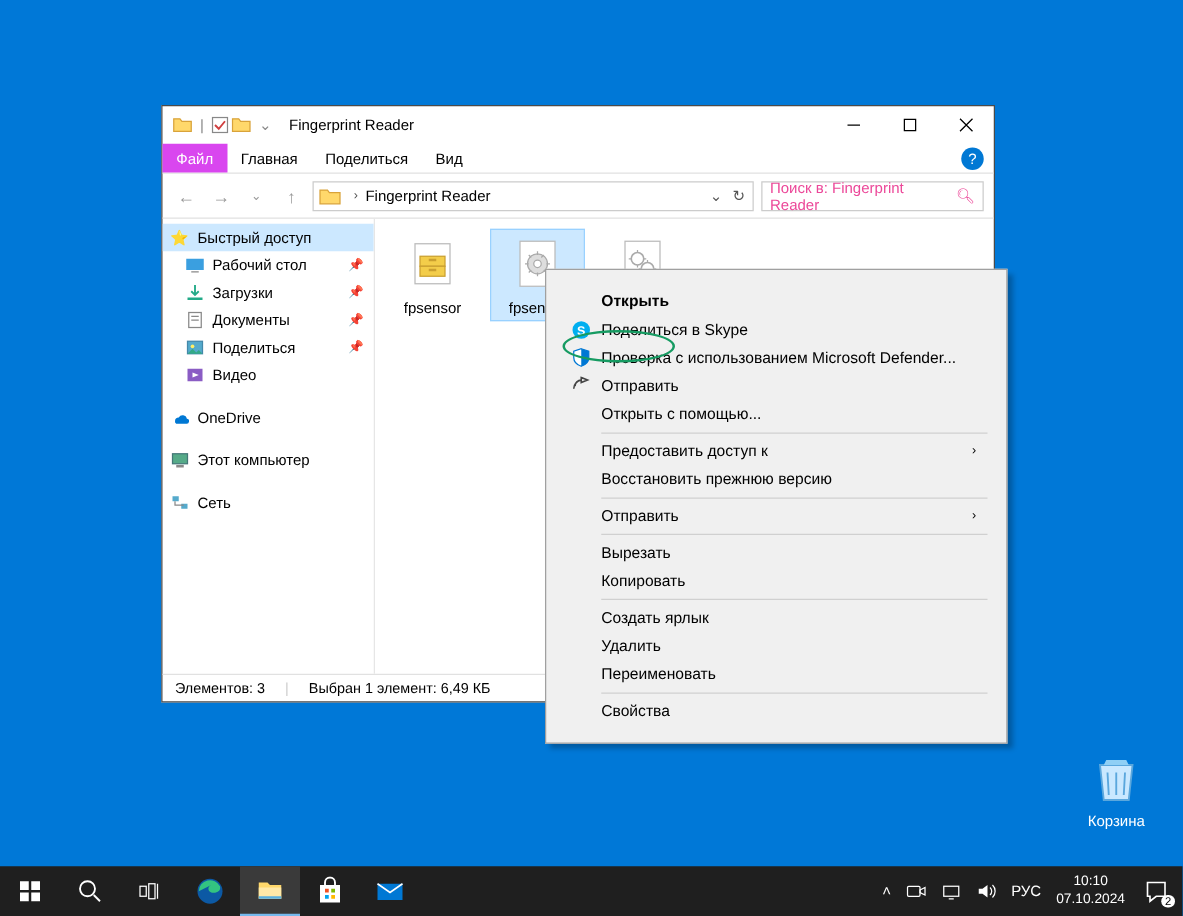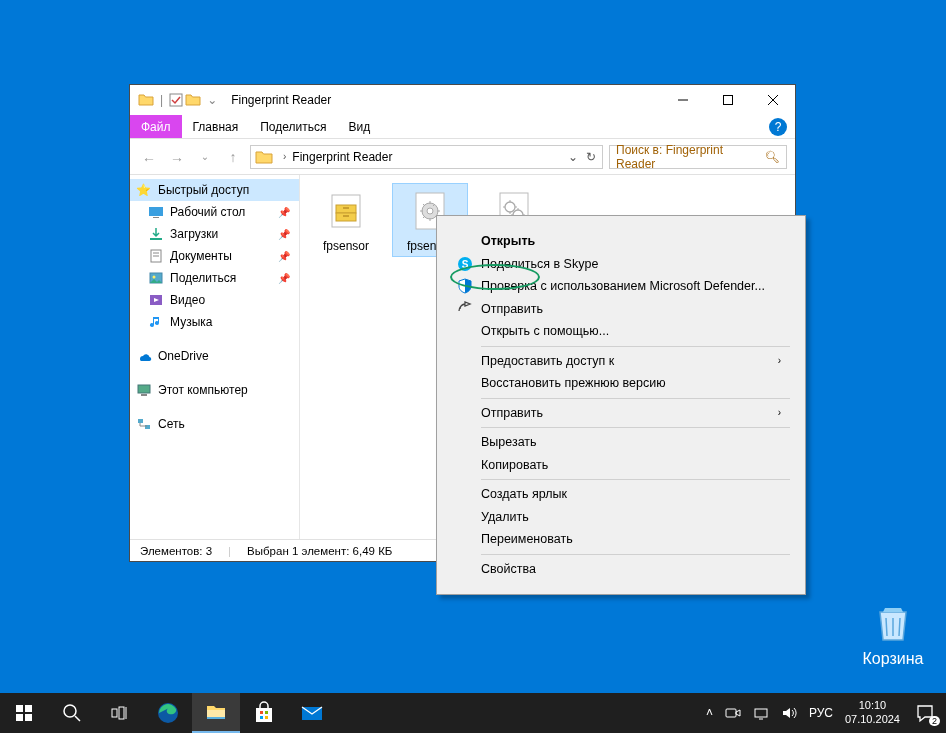--- a/index.html
+++ b/index.html
@@ -1,19 +1,19 @@
 <!DOCTYPE html>
 <html><head>
 <meta charset="utf-8">
 <style>
 * { margin: 0; padding: 0; box-sizing: border-box; font-family: "Segoe UI", Tahoma, sans-serif; }
 body { width: 946px; height: 733px; background: #0078d7; position: relative; overflow: hidden; }
 
 
-.desktop-icon { position: absolute; right: 18px; top: 600px; width: 70px; text-align: center; color: #fff; font-size: 16px; }
+.desktop-icon { position: absolute; right: 18px; top: 600px; width: 70px; text-align: center; color: #fff; font-size: 12px; }
 .desktop-icon .bin { width: 46px; height: 46px; margin: 0 auto 4px; }
 
 
 .window { position: absolute; left: 129px; top: 84px; width: 667px; height: 478px; background: #fff; border: 1px solid #4a4a4a; }
 
 .titlebar { height: 30px; display: flex; align-items: center; padding-left: 8px; }
 .titlebar .qat { display: flex; align-items: center; gap: 2px; }
 .titlebar .qat .folder-ico { width: 16px; height: 16px; }
 .titlebar .qat .sep { color: #888; font-size: 12px; padding: 0 4px; }
 .titlebar .title { margin-left: 10px; font-size: 12px; }
@@ -24,21 +24,21 @@
 .ribbon-tabs .tab { padding: 0 11px; font-size: 12px; display: flex; align-items: center; }
 .ribbon-tabs .tab.file { background: #d946ef; color: #fff; }
 .ribbon-tabs .help { margin-left: auto; width: 18px; height: 18px; border-radius: 50%; background: #0078d4; color: #fff; font-size: 12px; display: flex; align-items: center; justify-content: center; margin-right: 8px; align-self: center; }
 
 .addrbar { height: 36px; display: flex; align-items: center; padding: 0 8px; gap: 6px; border-bottom: 1px solid #e1e1e1; }
 .addrbar .navbtn { width: 22px; height: 22px; display: flex; align-items: center; justify-content: center; color: #999; font-size: 14px; }
 .addrbar .pathbox { flex: 1; height: 24px; border: 1px solid #ccc; display: flex; align-items: center; padding-left: 4px; font-size: 12px; gap: 6px; }
 .addrbar .pathbox .folder-ico { width: 18px; height: 18px; }
 .addrbar .pathbox .chev { margin-left: 4px; font-size: 10px; color: #555; }
 .addrbar .refresh { margin-left: auto; padding-right: 6px; color: #555; display: flex; align-items: center; gap: 8px; }
-.addrbar .searchbox { width: 178px; height: 24px; border: 1px solid #ccc; display: flex; align-items: center; padding: 0 6px; font-size: 12px; color: #a16207; }
+.addrbar .searchbox { width: 178px; height: 24px; border: 1px solid #ccc; display: flex; align-items: center; padding: 0 6px; font-size: 12px; color: #ec4899; }
 .addrbar .searchbox .mag { margin-left: auto; }
 
 .body { display: flex; height: calc(100% - 30px - 24px - 36px - 22px); }
 
 .sidebar { width: 170px; border-right: 1px solid #e6e6e6; padding: 4px 0; overflow: hidden; }
 .sidebar .item { height: 22px; display: flex; align-items: center; padding-left: 18px; font-size: 12px; gap: 6px; }
 .sidebar .item.root { padding-left: 6px; }
 .sidebar .item.quick { background: #cce8ff; }
 .sidebar .item .pin { margin-left: auto; margin-right: 8px; color: #888; font-size: 10px; }
 .sidebar .item .ico { width: 16px; height: 16px; display: inline-flex; align-items: center; justify-content: center; }
@@ -209,28 +209,20 @@
           <span class="pin">📌</span>
         </div>
       <div class="item">
           <span class="ico">
             <svg width="16" height="16">
               <rect x="2" y="3" width="12" height="10" fill="#8a5cc4"></rect>
               <path d="M6 6l5 2-5 2z" fill="#fff"></path>
             </svg>
           </span>
           <span>Видео</span>
-        </div>
-      <div class="item">
-          <span class="ico">
-            <svg width="16" height="16">
-              <path d="M6 3v8a2 2 0 11-1-1.7V3h6v6a2 2 0 11-1-1.7V5H6" fill="#2196f3"></path>
-            </svg>
-          </span>
-          <span>Музыка</span>
         </div>
       <div class="gap"></div>
       <div class="item root">
           <span class="ico">
             <svg width="16" height="16">
               <path d="M4 11a3 3 0 013-3 3.5 3.5 0 016.5 1A2 2 0 0113 13H5a2 2 0 01-1-2z" fill="#0078d4"></path>
             </svg>
           </span>
           <span>OneDrive</span>
         </div>

